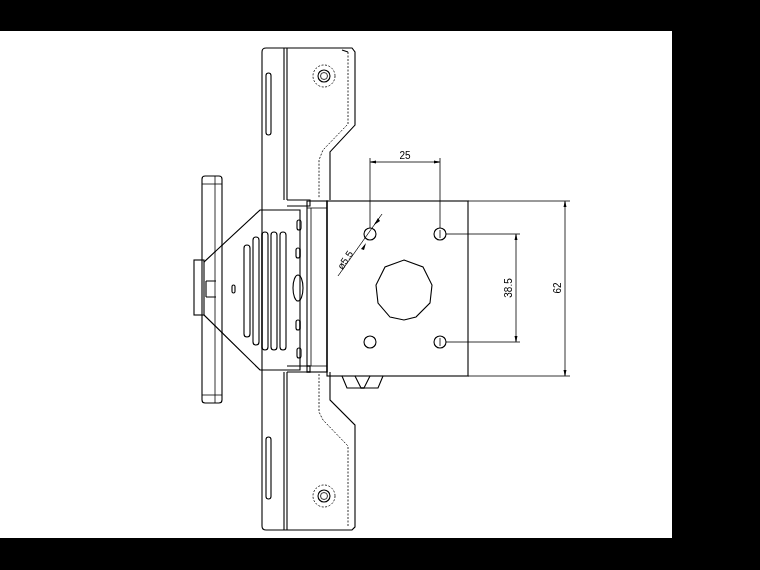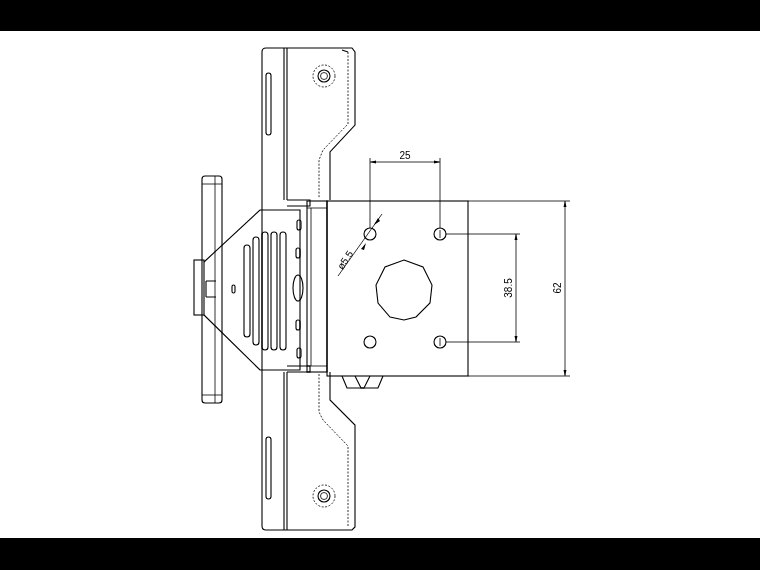--- a/index.html
+++ b/index.html
@@ -1,20 +1,20 @@
 <!DOCTYPE html>
 <html><head>
   <meta charset="utf-8">
   <style>
     html, body { margin: 0; padding: 0; background: #000; }
     body { width: 760px; height: 570px; position: relative; overflow: hidden; font-family: "Liberation Sans", sans-serif; }
     .bar { position: absolute; left: 0; width: 760px; background: #000; }
     .bar-top { top: 0; height: 31px; }
     .bar-bottom { top: 538px; height: 32px; }
-    .canvas { position: absolute; left: 0; top: 31px; width: 760px; height: 507px; background: #fff; }
+    .canvas { position: absolute; left: 0; top: 31px; width: 672px; height: 507px; background: #fff; }
     svg { position: absolute; left: 0; top: 0; }
     .ln { fill: none; stroke: #000; stroke-width: 1.1; }
     .thin { fill: none; stroke: #000; stroke-width: 0.8; }
     .hid { fill: none; stroke: #000; stroke-width: 0.8; stroke-dasharray: 2 1.5; }
     .dim-text { font-family: "Liberation Sans", sans-serif; font-size: 10px; fill: #000; }
   </style>
 </head>
 <body>
 
 <div class="bar bar-top"></div>

